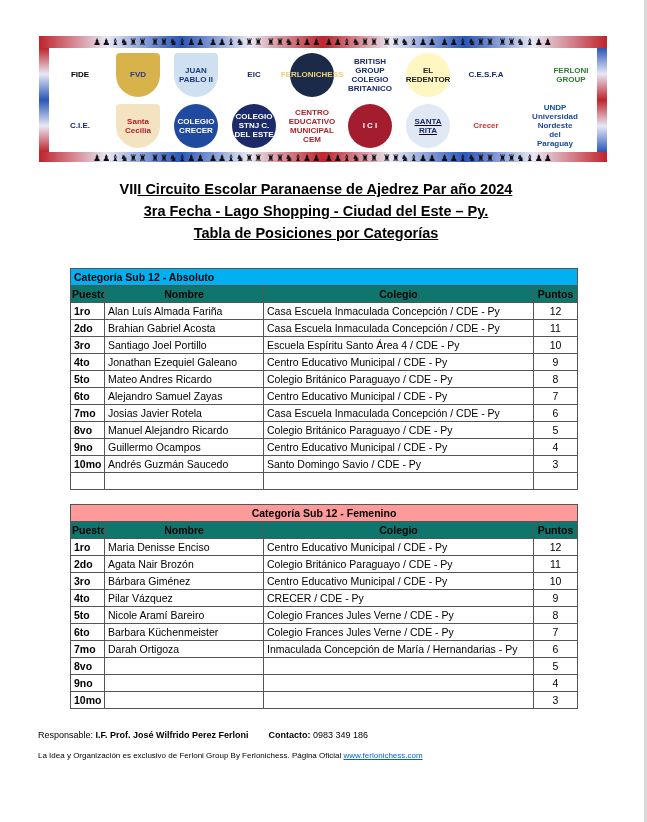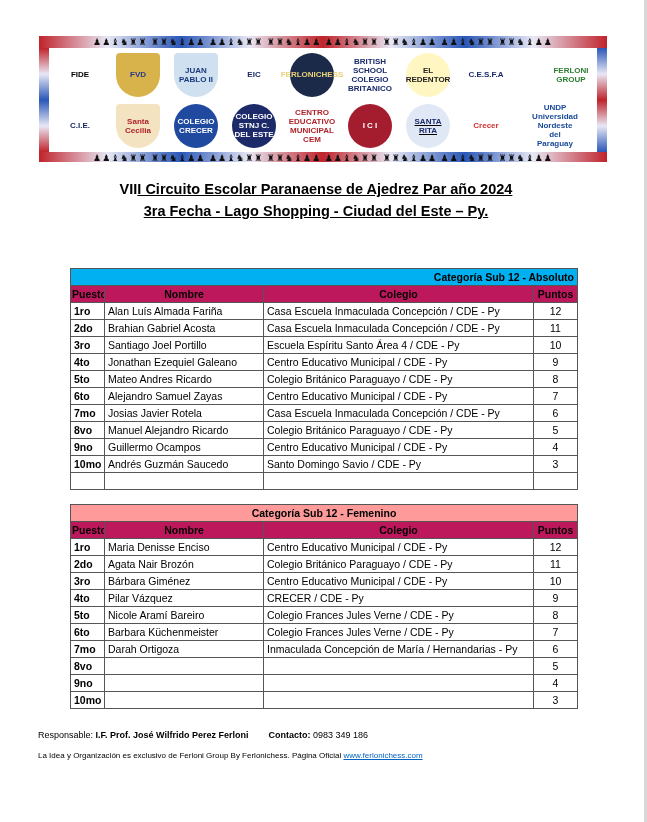--- a/index.html
+++ b/index.html
@@ -21,23 +21,23 @@
 
   .titles { position:absolute; left:0; top:178px; width:632px; text-align:center; font-weight:bold; font-size:14.5px; }
   .titles div { height:22px; line-height:22px; }
   .titles span.u { text-decoration:underline; }
 
   table.standings { position:absolute; left:70px; border-collapse:collapse; table-layout:fixed; width:507px; font-size:10.5px; }
   table.standings td, table.standings th { border:1px solid #555; height:16px; padding:0 3px; white-space:nowrap; overflow:hidden; }
   .t1 { top:268px; }
   .t2 { top:504px; }
   .main-head td { background:#1f3864; color:#fff; font-weight:bold; text-align:center; font-size:10px; border-color:#1f3864; }
-  .cat-abs td { background:#00b0f0; font-weight:bold; text-align:right; }
+  .cat-abs td { background:#00b0f0; font-weight:bold; text-align:left; }
   .cat-fem td { background:#ff9a9a; font-weight:bold; text-align:center; }
-  .col-head th { font-weight:bold; background:#be185d; }
+  .col-head th { font-weight:bold; background:#0f766e; }
   .col-head th.puesto { text-align:left; padding:0 1px; }
   td.puesto { font-weight:bold; }
   td.pts { text-align:center; font-weight:normal; }
   .spacer td { border-left:1px solid #bbb; border-right:1px solid #bbb; border-top:1px solid #555; border-bottom:none; }
 
   .footer { position:absolute; left:38px; font-size:9px; }
   .f1 { top:730px; font-weight:bold; }
   .f1 .lbl { font-weight:normal; }
   .f2 { top:751px; font-size:8px; }
   .f2 a { color:#0563c1; text-decoration:underline; }
@@ -66,21 +66,21 @@
       <div class="logo" style="grid-area: 1 / 3 / auto / span 1;">
         <div class="badge b-shield" style="background: rgb(207, 224, 240); color: rgb(26, 58, 122);">JUAN PABLO II</div>
       </div>
       <div class="logo" style="grid-area: 1 / 5 / auto / span 1;">
         <div class="badge b-circle" style="background: rgb(28, 42, 74); color: rgb(232, 210, 122);">FERLONICHESS</div>
       </div>
       <div class="logo" style="grid-area: 1 / 4 / auto / span 1;">
         <div class="badge b-circle" style="background: rgb(255, 255, 255); color: rgb(26, 42, 106);">EIC</div>
       </div>
       <div class="logo" style="grid-area: 1 / 6 / auto / span 1;">
-        <div class="badge b-shield" style="background: rgb(255, 255, 255); color: rgb(26, 42, 106);">BRITISH SCHOOL COLEGIO BRITANICO</div>
+        <div class="badge b-shield" style="background: rgb(255, 255, 255); color: rgb(26, 42, 106);">BRITISH GROUP COLEGIO BRITANICO</div>
       </div>
       <div class="logo" style="grid-area: 1 / 7 / auto / span 1;">
         <div class="badge b-circle" style="background: rgb(255, 246, 194); color: rgb(34, 34, 34);">EL REDENTOR</div>
       </div>
       <div class="logo" style="grid-area: 1 / 8 / auto / span 1;">
         <div class="badge b-circle" style="background: rgb(255, 255, 255); color: rgb(26, 42, 106);">C.E.S.F.A</div>
       </div>
       <div class="logo" style="grid-area: 1 / 9 / auto / span 1;">
         <div class="badge b-circle" style="background: rgb(255, 255, 255); color: rgb(46, 125, 50); margin-left: 32px;">FERLONI GROUP</div>
       </div>
@@ -110,20 +110,21 @@
       </div>
       <div class="logo" style="grid-area: 2 / 9 / auto / span 1;">
         <div class="badge b-circle" style="background: rgb(255, 255, 255); color: rgb(26, 74, 154);">UNDP Universidad Nordeste del Paraguay</div>
       </div>
     </div>
 </div>
 
 <div class="titles">
   <div><span>VII</span><span class="u">I Circuito Escolar Paranaense de Ajedrez Par año 2024</span></div>
   <div><span class="u">3ra Fecha  - Lago Shopping  - Ciudad del Este – Py.</span></div>
+  <div><span class="u">Tabla de Posiciones por Categorías</span></div>
 </div>
 
 <table class="standings t1">
   <colgroup>
       <col style="width:34px">
       <col style="width:159px">
       <col style="width:270px">
       <col style="width:44px">
     </colgroup>
   <tbody id="tbody-0">

